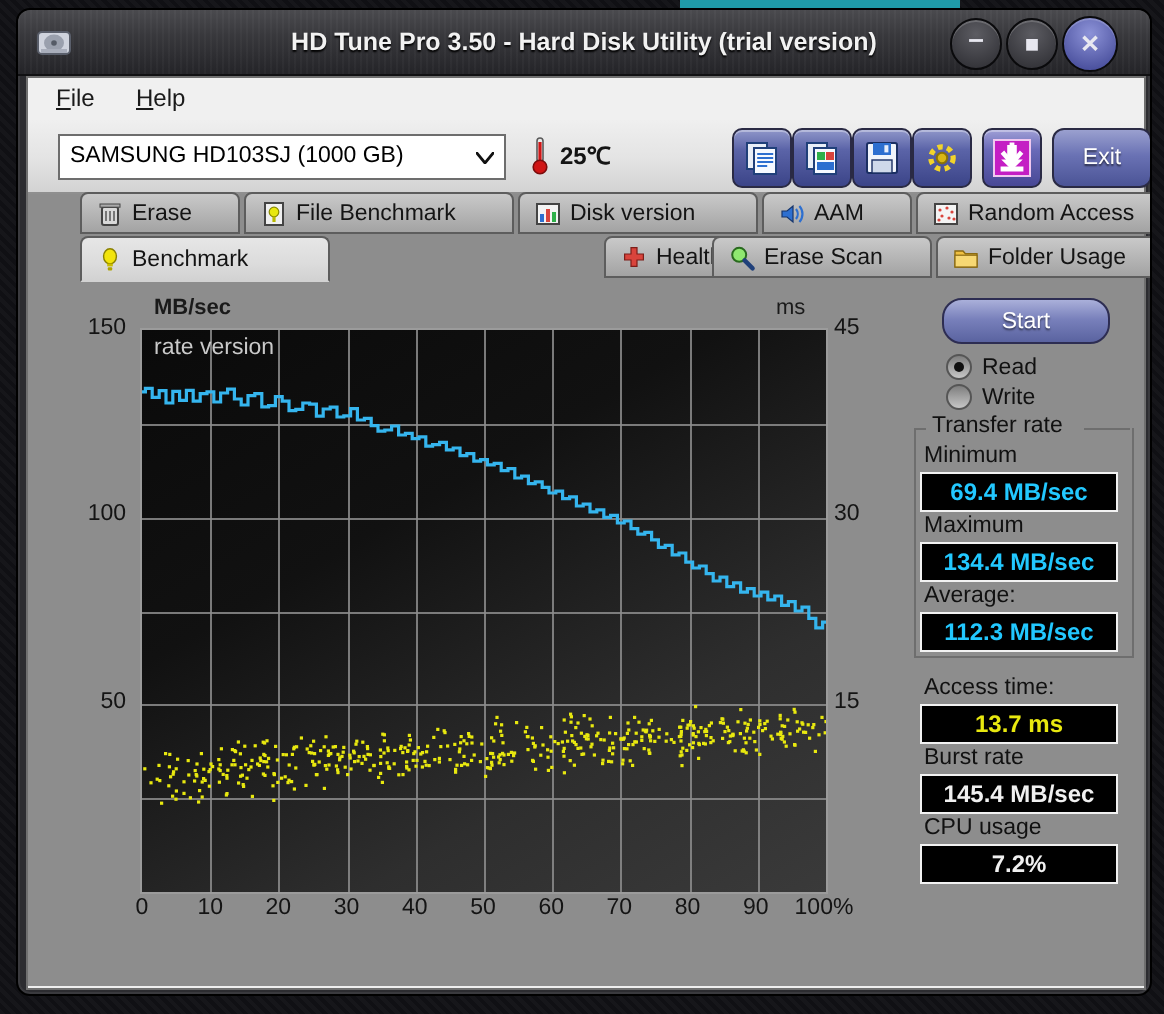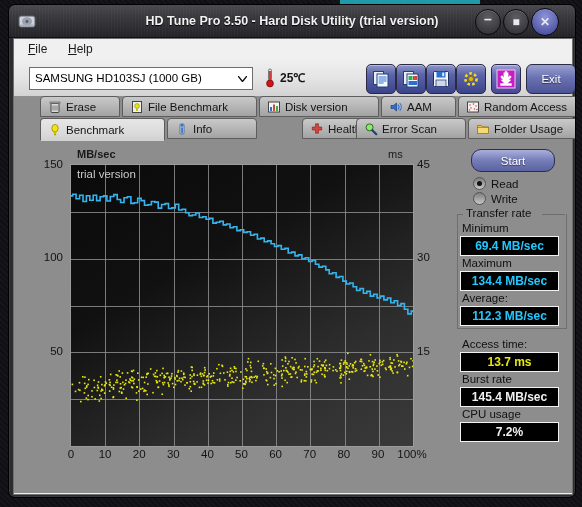--- a/index.html
+++ b/index.html
@@ -311,46 +311,36 @@
           <div class="tab active" style="left: 26px; width: 125px;">
             <span>
               <svg class="ticon" viewBox="0 0 14 14">
                 <ellipse cx="7" cy="5.2" rx="3.2" ry="3.8" fill="#f2e40c" stroke="#8a8000" stroke-width=".7"></ellipse>
                 <rect x="5.6" y="8.8" width="2.8" height="1.4" fill="#c9bc00"></rect>
                 <rect x="5.9" y="10.6" width="2.2" height="1.6" rx=".5" fill="#b0a400"></rect>
               </svg>
             </span>
             <span>Benchmark</span>
           </div>
-          <div class="tab" style="left: 153px; width: 90px;">
-            <span>
-              <svg class="ticon" viewBox="0 0 14 14">
-                <rect x="5" y="2" width="4" height="10" rx="1" fill="#cfd9ea" stroke="#20407a" stroke-width=".6"></rect>
-                <circle cx="7" cy="3.4" r="1.3" fill="#2d6fd0"></circle>
-                <rect x="6.2" y="5.4" width="1.7" height="5.8" fill="#2d6fd0"></rect>
-              </svg>
-            </span>
-            <span>Info</span>
-          </div>
           <div class="tab" style="left: 245px; width: 95px; margin-left: 43px;">
             <span>
               <svg class="ticon" viewBox="0 0 14 14">
                 <path d="M5.5 1.8h3v3.2h3.2v3H8.5v3.2h-3V8H2.3V5h3.2z" fill="#d9443c" stroke="#7d1d18" stroke-width=".6"></path>
               </svg>
             </span>
             <span>Health</span>
           </div>
           <div class="tab" style="left: 342px; width: 110px;">
             <span>
               <svg class="ticon" viewBox="0 0 14 14">
                 <circle cx="5.6" cy="5.4" r="3.5" fill="#8fe870" stroke="#2a6b1f" stroke-width="1"></circle>
                 <path d="M8.3 8.2l4 4" stroke="#20407a" stroke-width="2.2" stroke-linecap="round"></path>
               </svg>
             </span>
-            <span>Error Scan</span>
+            <span>Erase Scan</span>
           </div>
           <div class="tab" style="left: 454px; width: 116px;">
             <span>
               <svg class="ticon" viewBox="0 0 14 14">
                 <path d="M1.5 3.5h4l1.2 1.4h5.8v6.6H1.5z" fill="#f0c040" stroke="#8a6a12" stroke-width=".7"></path>
                 <rect x="1.5" y="5.6" width="11" height="5.9" fill="#f7d873" stroke="#8a6a12" stroke-width=".6"></rect>
               </svg>
             </span>
             <span>Folder Usage</span>
           </div>
@@ -362,21 +352,21 @@
 
         <span class="ytick" style="left:4px;top:14px;">150</span>
         <span class="ytick" style="left:4px;top:107px;">100</span>
         <span class="ytick" style="left:4px;top:201px;">50</span>
 
         <span class="ytickR" style="left:392px;top:14px;">45</span>
         <span class="ytickR" style="left:392px;top:107px;">30</span>
         <span class="ytickR" style="left:392px;top:201px;">15</span>
 
         <div id="plot">
-          <span id="trialtxt">trial version</span>
+          <span id="trialtxt">rate version</span>
           <svg id="plot-svg" width="342" height="281" viewBox="0 0 342 281">
               <line x1="34.5" y1="0" x2="34.5" y2="281" stroke="#8d8d8d" stroke-width="1" opacity=".85"></line>
               <line x1="68.5" y1="0" x2="68.5" y2="281" stroke="#8d8d8d" stroke-width="1" opacity=".85"></line>
               <line x1="103.5" y1="0" x2="103.5" y2="281" stroke="#8d8d8d" stroke-width="1" opacity=".85"></line>
               <line x1="137.5" y1="0" x2="137.5" y2="281" stroke="#8d8d8d" stroke-width="1" opacity=".85"></line>
               <line x1="171.5" y1="0" x2="171.5" y2="281" stroke="#8d8d8d" stroke-width="1" opacity=".85"></line>
               <line x1="205.5" y1="0" x2="205.5" y2="281" stroke="#8d8d8d" stroke-width="1" opacity=".85"></line>
               <line x1="239.5" y1="0" x2="239.5" y2="281" stroke="#8d8d8d" stroke-width="1" opacity=".85"></line>
               <line x1="274.5" y1="0" x2="274.5" y2="281" stroke="#8d8d8d" stroke-width="1" opacity=".85"></line>
               <line x1="308.5" y1="0" x2="308.5" y2="281" stroke="#8d8d8d" stroke-width="1" opacity=".85"></line>

